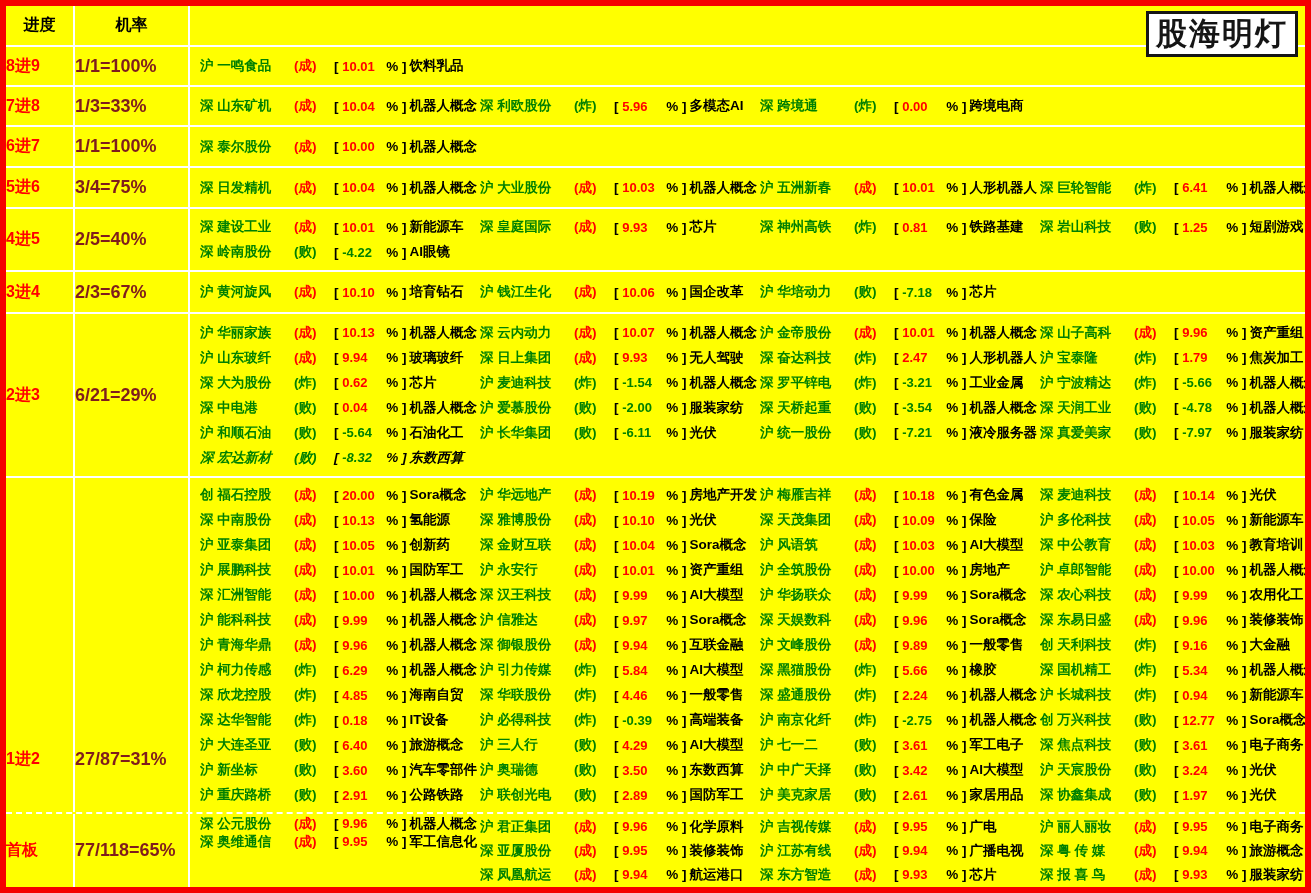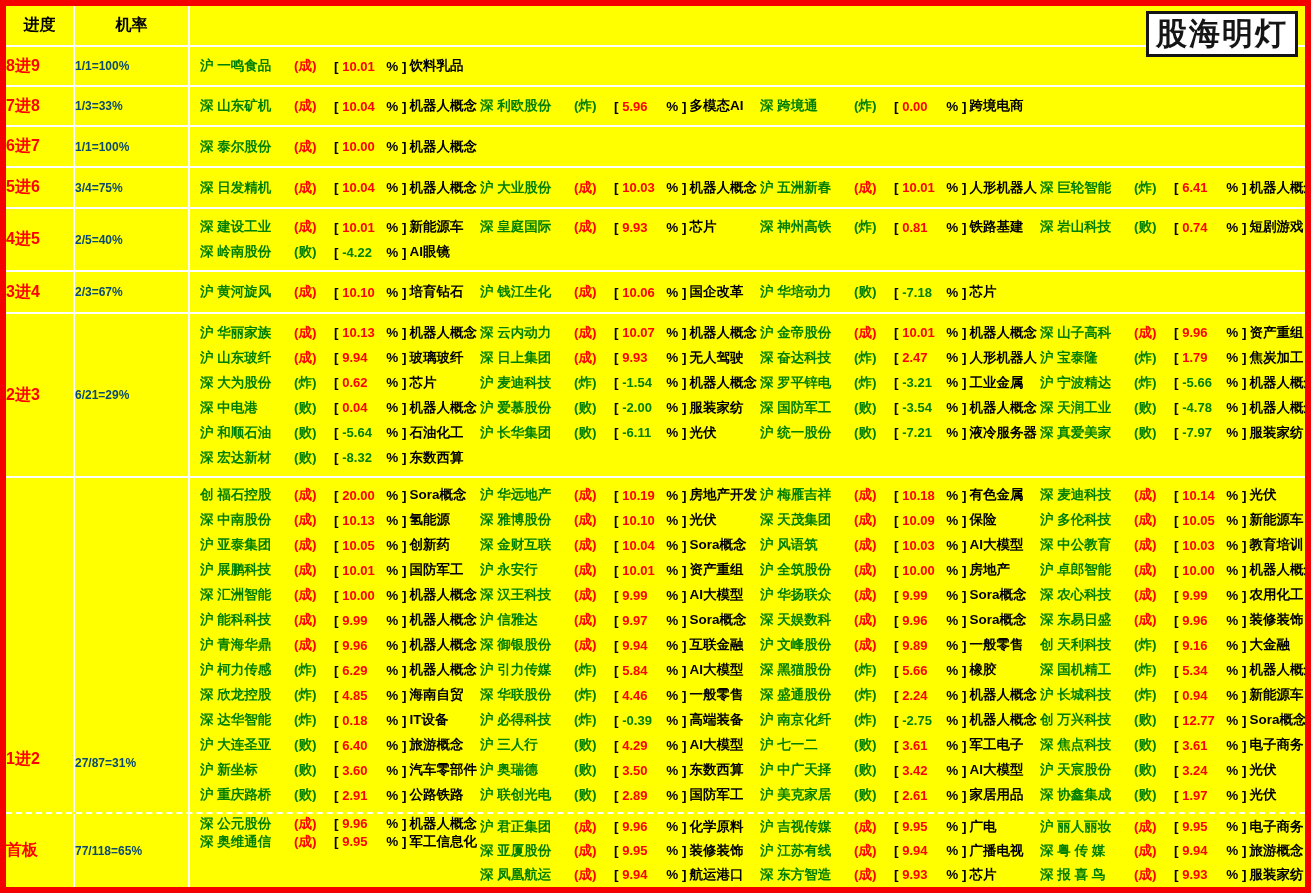--- a/index.html
+++ b/index.html
@@ -33,21 +33,21 @@
     display: grid;
     grid-template-columns: 69px 115px 1fr;
     border-top: 2px solid #ffffff;
   }
   .band.dashed { border-top: 2px dashed #ffffff; }
   .lcell {
     display: flex; align-items: center; justify-content: flex-start;
     border-right: 2px solid #ffffff;
   }
   .band-label { color: #ff0000; font-size: 16px; }
-  .band-prob  { color: #0c4a6e; font-size: 12px; }
+  .band-prob  { color: #7f1d1d; font-size: 18px; }
   .band.low .lcell { align-items: flex-end; padding-bottom: 42px; }
   .ccell { display: flex; padding-left: 10px; overflow: hidden; }
   .col { flex: 0 0 280px; width: 280px; display: flex; flex-direction: column; }
   .entry { display: flex; align-items: center; white-space: nowrap; font-size: 13.5px; }
   .nm { width: 94px; color: #008000; overflow: hidden; }
   .st { width: 40px; }
   .val { color: #000; }
   .num { display: inline-block; width: 44px; font-size: 13px; }
   .cc { color: #000; margin-left: 3px; }
   .r { color: #ff0000; }
@@ -216,21 +216,21 @@
               <span class="nm">深 神州高铁</span>
               <span class="st g">(炸)</span>
               <span class="val">[ <span class="num r">0.81</span>% ]</span>
               <span class="cc">铁路基建</span>
             </div>
           </div>
           <div class="col">
             <div class="entry" style="height: 25px;">
               <span class="nm">深 岩山科技</span>
               <span class="st g">(败)</span>
-              <span class="val">[ <span class="num r">0.74</span>% ]</span>
+              <span class="val">[ <span class="num r">1.25</span>% ]</span>
               <span class="cc">短剧游戏</span>
             </div>
           </div>
         </div>
       </div>
       <div class="band" style="height: 42px;">
         <div class="lcell">
           <span class="band-label">3进4</span>
         </div>
         <div class="lcell">
@@ -296,21 +296,21 @@
               <span class="st g">(败)</span>
               <span class="val">[ <span class="num r">0.04</span>% ]</span>
               <span class="cc">机器人概念</span>
             </div>
             <div class="entry" style="height: 25px; align-items: center;">
               <span class="nm">沪 和顺石油</span>
               <span class="st g">(败)</span>
               <span class="val">[ <span class="num g">-5.64</span>% ]</span>
               <span class="cc">石油化工</span>
             </div>
-            <div class="entry" style="height: 25px;">
+            <div class="entry" style="height: 25px; font-style: italic;">
               <span class="nm">深 宏达新材</span>
               <span class="st g">(败)</span>
               <span class="val">[ <span class="num g">-8.32</span>% ]</span>
               <span class="cc">东数西算</span>
             </div>
           </div>
           <div class="col">
             <div class="entry" style="height: 25px;">
               <span class="nm">深 云内动力</span>
               <span class="st r">(成)</span>
@@ -355,21 +355,21 @@
               <span class="val">[ <span class="num r">2.47</span>% ]</span>
               <span class="cc">人形机器人</span>
             </div>
             <div class="entry" style="height: 25px;">
               <span class="nm">深 罗平锌电</span>
               <span class="st g">(炸)</span>
               <span class="val">[ <span class="num g">-3.21</span>% ]</span>
               <span class="cc">工业金属</span>
             </div>
             <div class="entry" style="height: 25px;">
-              <span class="nm">深 国防军工</span>
+              <span class="nm">深 天桥起重</span>
               <span class="st g">(败)</span>
               <span class="val">[ <span class="num g">-3.54</span>% ]</span>
               <span class="cc">机器人概念</span>
             </div>
             <div class="entry" style="height: 25px;">
               <span class="nm">沪 统一股份</span>
               <span class="st g">(败)</span>
               <span class="val">[ <span class="num g">-7.21</span>% ]</span>
               <span class="cc">液冷服务器</span>
             </div>

